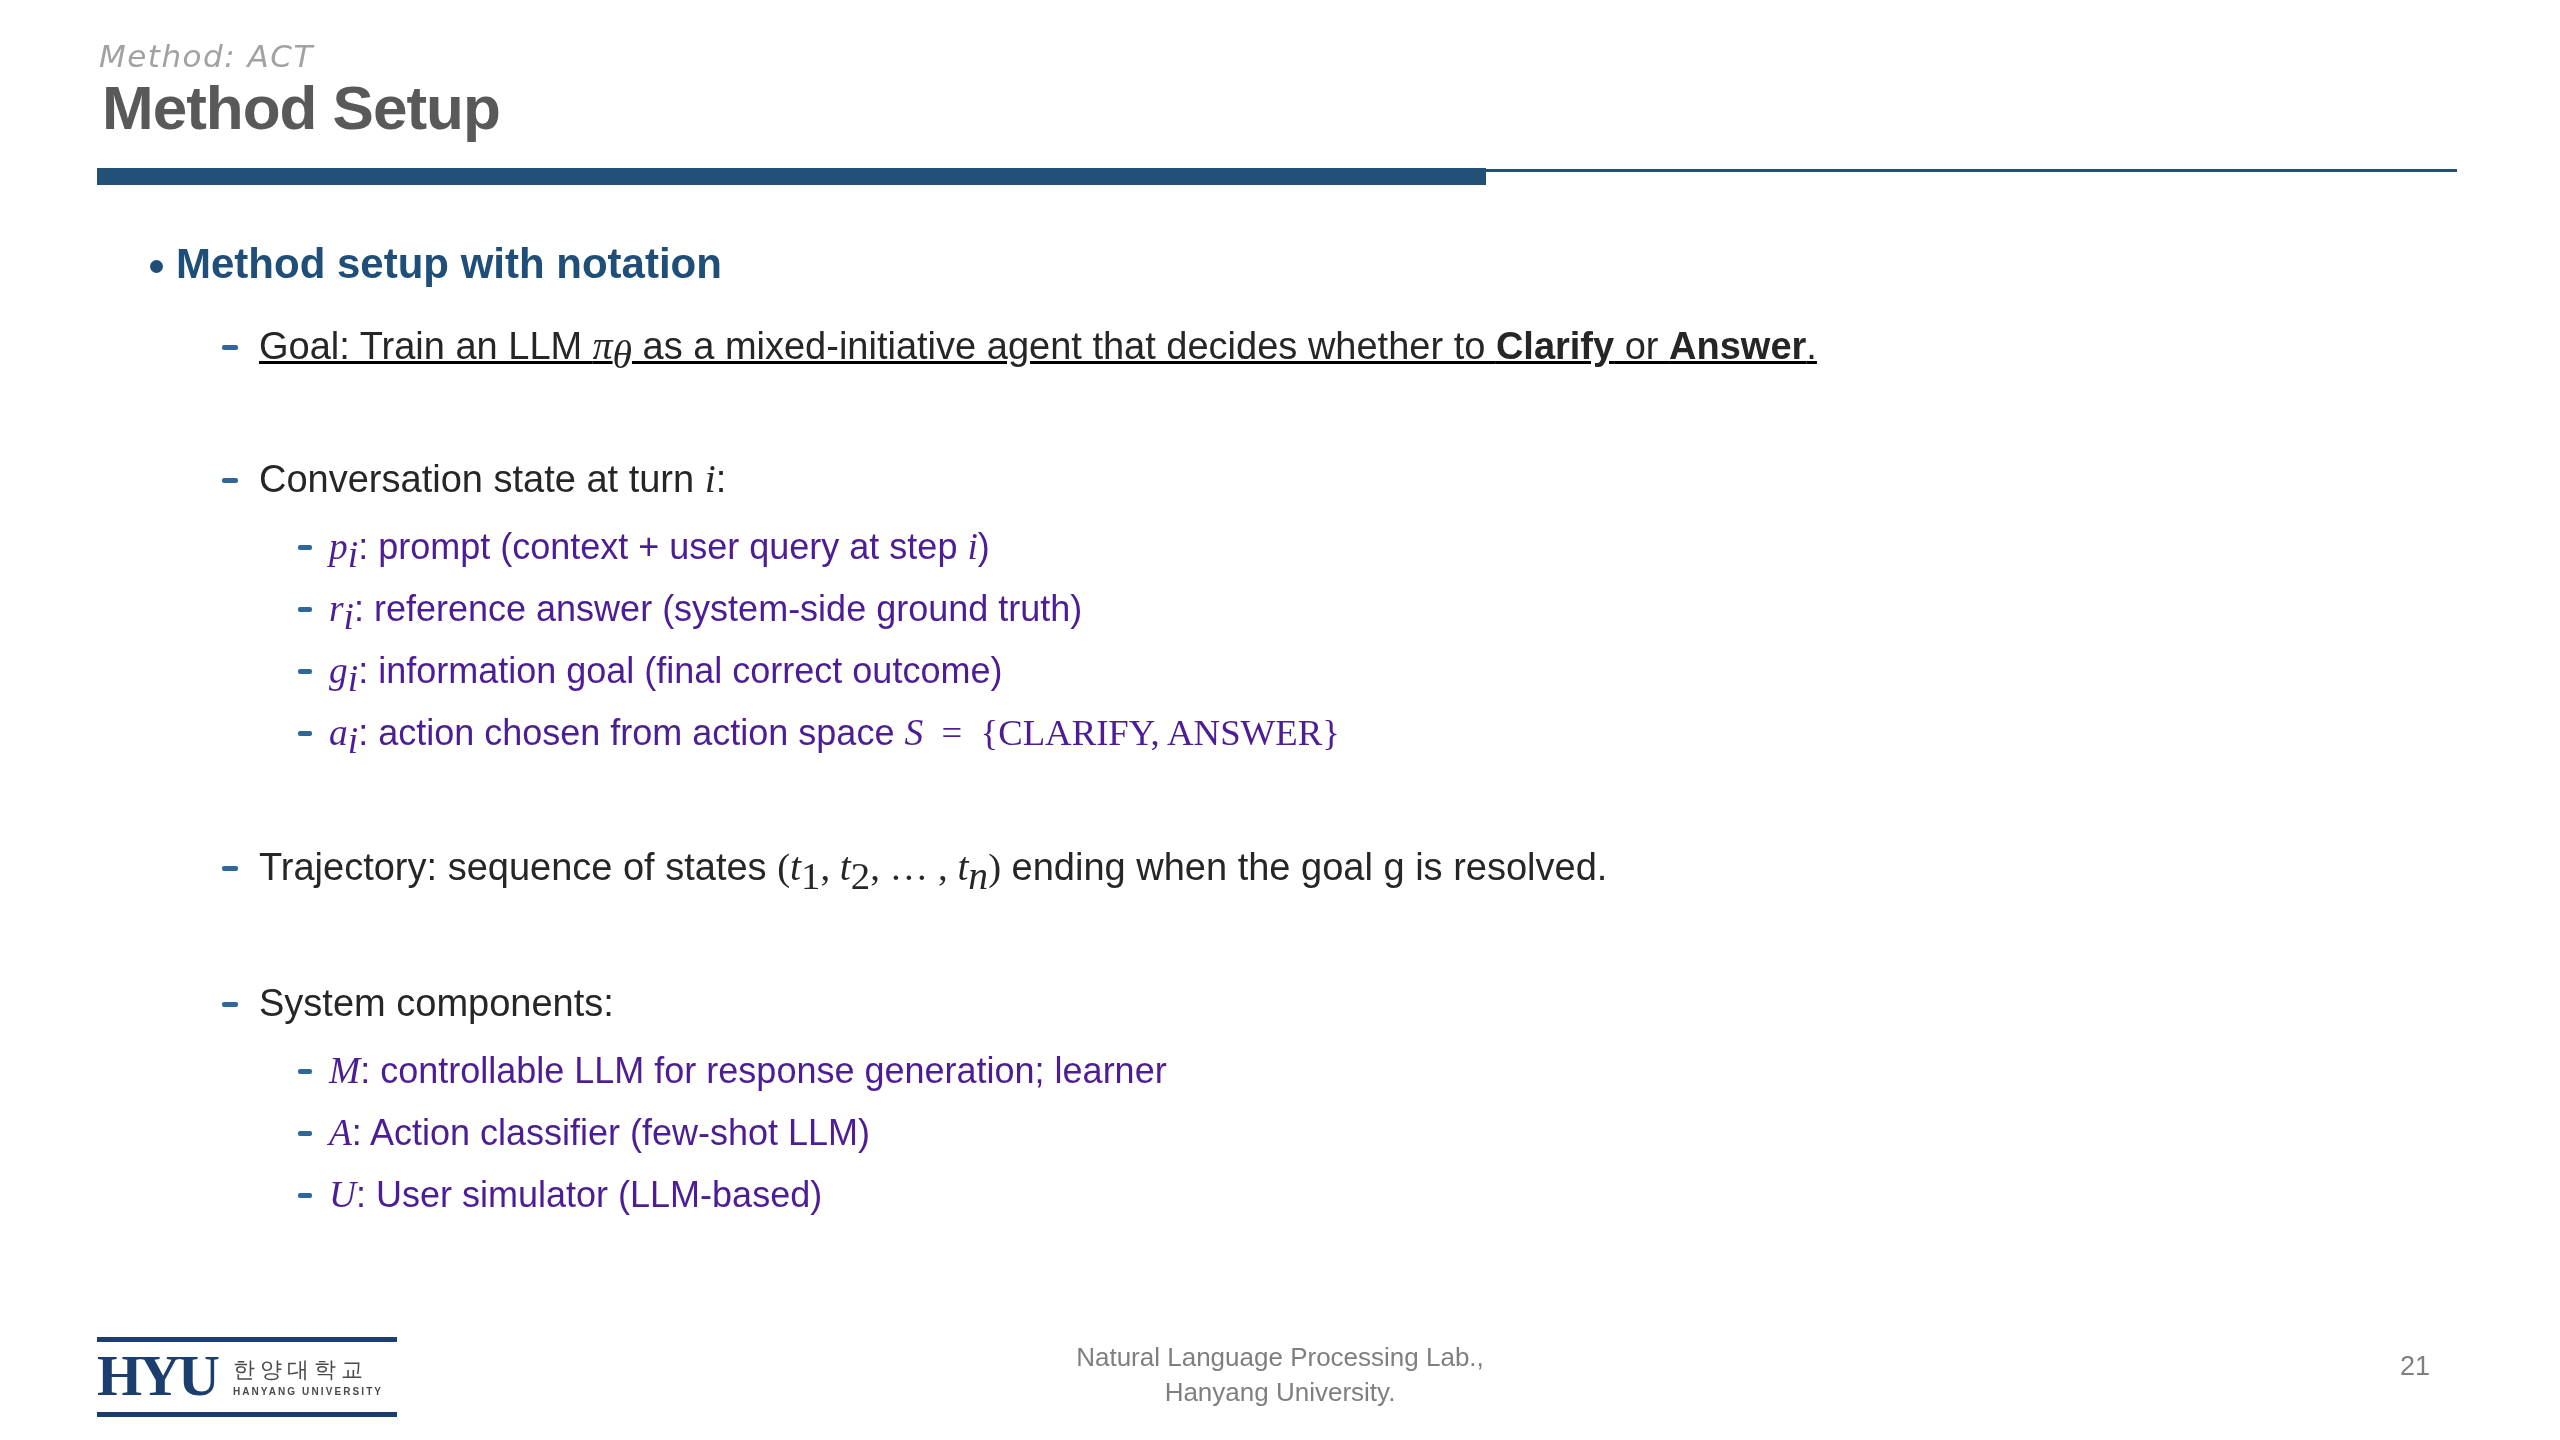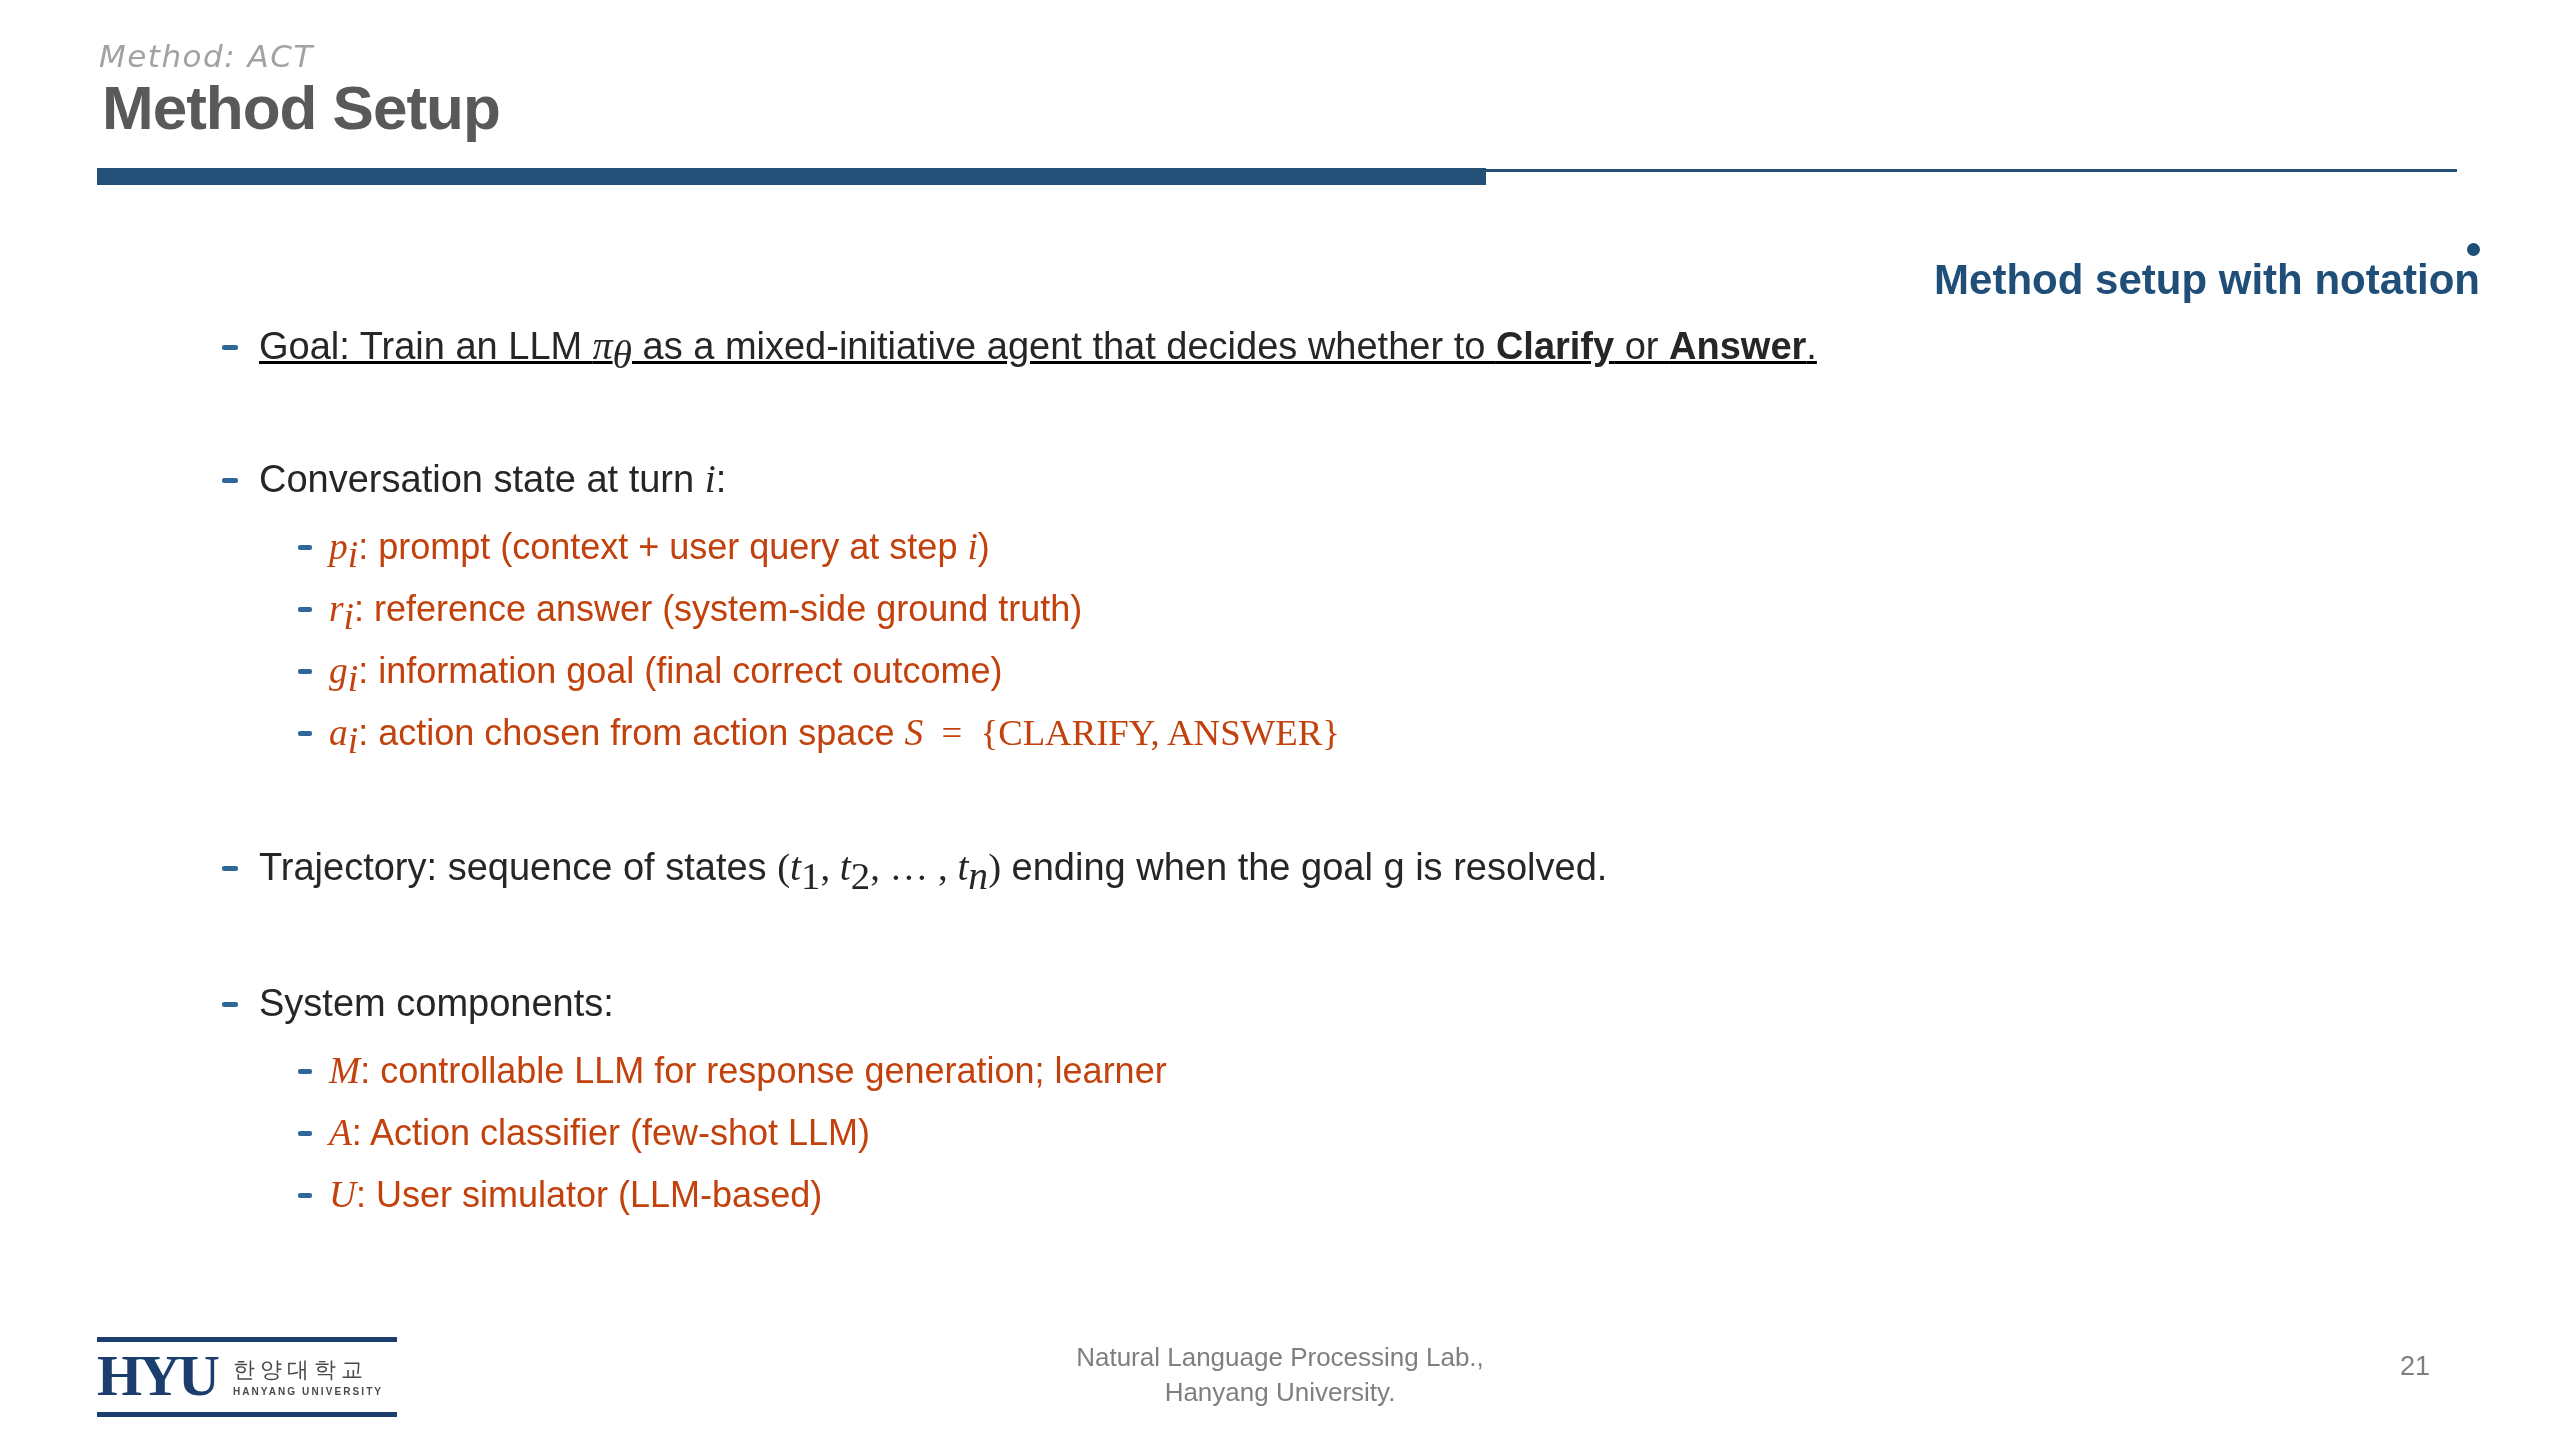--- a/index.html
+++ b/index.html
@@ -15,32 +15,32 @@
     font-size:31px; color:#a2a2a2; letter-spacing:1.5px;
   }
   .title {
     position:absolute; left:94px; top:64px; margin:8px;
     font-size:62px; font-weight:bold; color:#595959; letter-spacing:-1px;
   }
   .rule-thin  { position:absolute; left:97px; top:169px; width:2360px; height:3px;  background:var(--bar); }
   .rule-thick { position:absolute; left:97px; top:168px; width:1389px; height:17px; background:var(--bar); }
   
   .content { position:absolute; left:150px; top:238px; width:2330px; }
-  .heading-row { display:flex; align-items:flex-end; height:52px;flex-direction:column; }
+  .heading-row { display:flex; align-items:center; height:52px; }
   .dot { flex:none; width:13px; height:13px; border-radius:50%; background:var(--accent); margin-top:5px; }
   .heading { margin-left:13px; font-size:42px; font-weight:bold; color:var(--accent); }
   .g0 { margin-top:28px;text-decoration:underline; }
   .g1 { margin-top:77px; }
   .g2 { margin-top:76px; }
   .g3 { margin-top:80px; }
   .l2row { display:flex; align-items:center; height:56px; font-size:38px; color:#262626; }
   .l2row > .dash { margin-left:72px; width:16px; }
   .l2row > .txt  { margin-left:21px; white-space:nowrap; }
   .l3list { margin-top:8px; }
-  .l3row { display:flex; align-items:center; height:62px; font-size:36px; color:#c2410c; }
+  .l3row { display:flex; align-items:center; height:62px; font-size:36px; color:#4c1d95; }
   .l3row > .dash { margin-left:148px; width:14px; }
   .l3row > .txt  { margin-left:17px; white-space:nowrap; }
   .dash { flex:none; height:5px; border-radius:2px; background:var(--dash); margin-top:3px; }
   .seg.b { font-weight:bold; }
   .seg.math  { font-family:"Liberation Serif","DejaVu Serif",serif; font-style:italic; font-size:1.04em; }
   .seg.serif { font-family:"Liberation Serif","DejaVu Serif",serif; font-size:1.02em; }
   sub.seg { font-size:0.62em; line-height:0; }
   
   .logo {
     position:absolute; left:97px; top:1337px; width:300px; height:80px; box-sizing:border-box;

